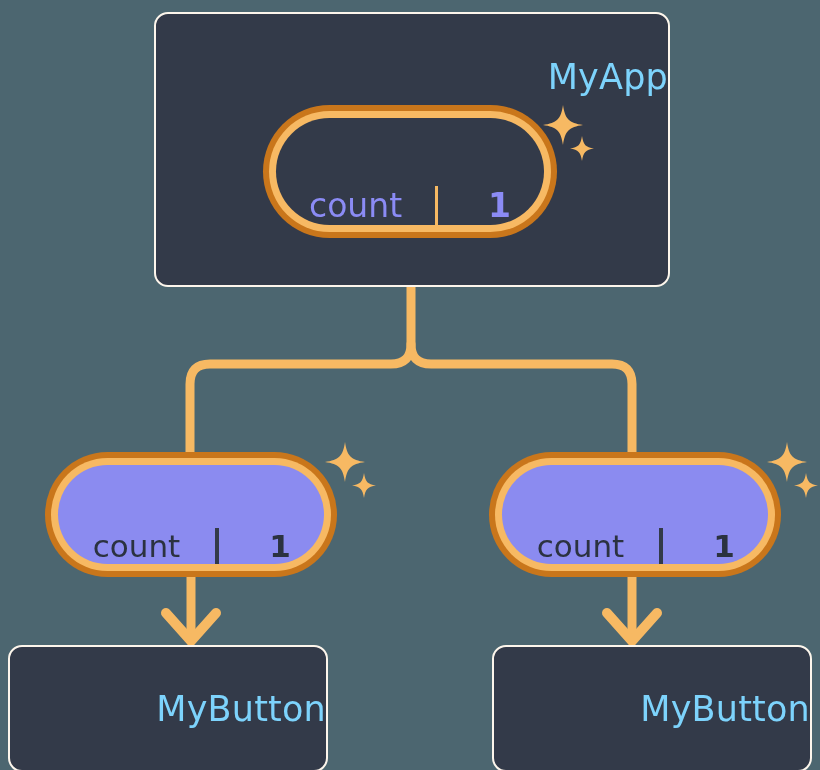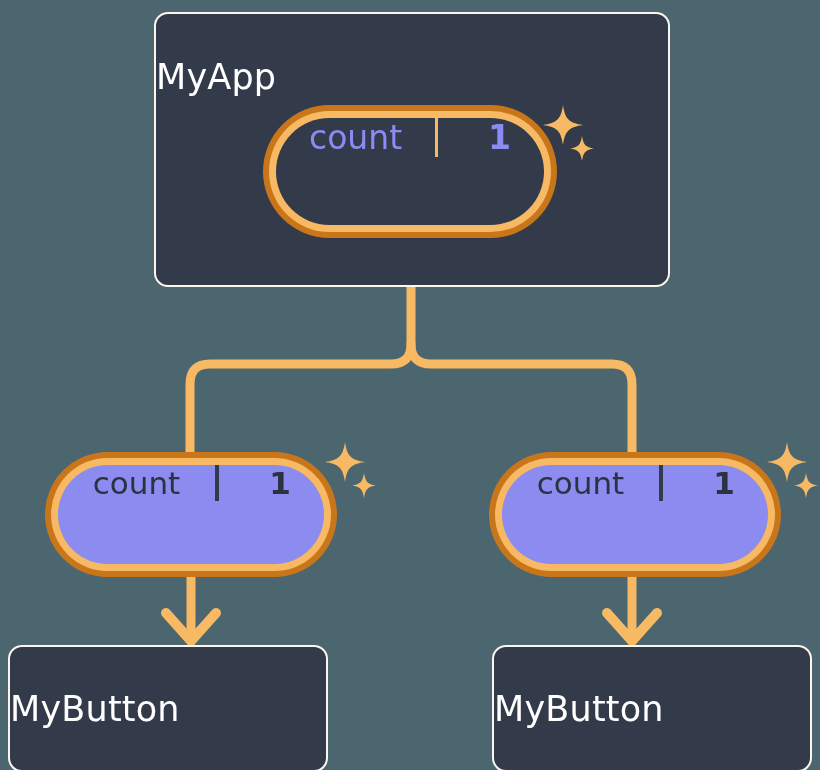--- a/index.html
+++ b/index.html
@@ -34,25 +34,25 @@
   
   .card {
     position: absolute;
     background: #333a49;
     border: 2px solid #fdf6ec;
     border-radius: 14px;
     box-sizing: border-box;
   }
 
   .card-title {
-    color: #ffffff;
+    color: #7dd3fc;
     font-size: 35px;
     font-weight: 400;
     letter-spacing: 0.2px;
-    text-align: left;
+    text-align: right;
     width: 100%;
   }
 
   #app-card {
     left: 154px;
     top: 12px;
     width: 516px;
     height: 275px;
   }
   #app-card .card-title {
@@ -88,21 +88,21 @@
     border-radius: 999px;
     background: #f7b963;           
     padding: 7px;
   }
   .pill-inner {
     box-sizing: border-box;
     width: 100%;
     height: 100%;
     border-radius: 999px;
     display: flex;
-    align-items: flex-start;
+    align-items: flex-end;
     overflow: hidden;
     gap: 17px;
   }
   .pill-key, .pill-val {
     display: flex;
     align-items: center;
     justify-content: center;
     box-sizing: border-box;
   }
 

